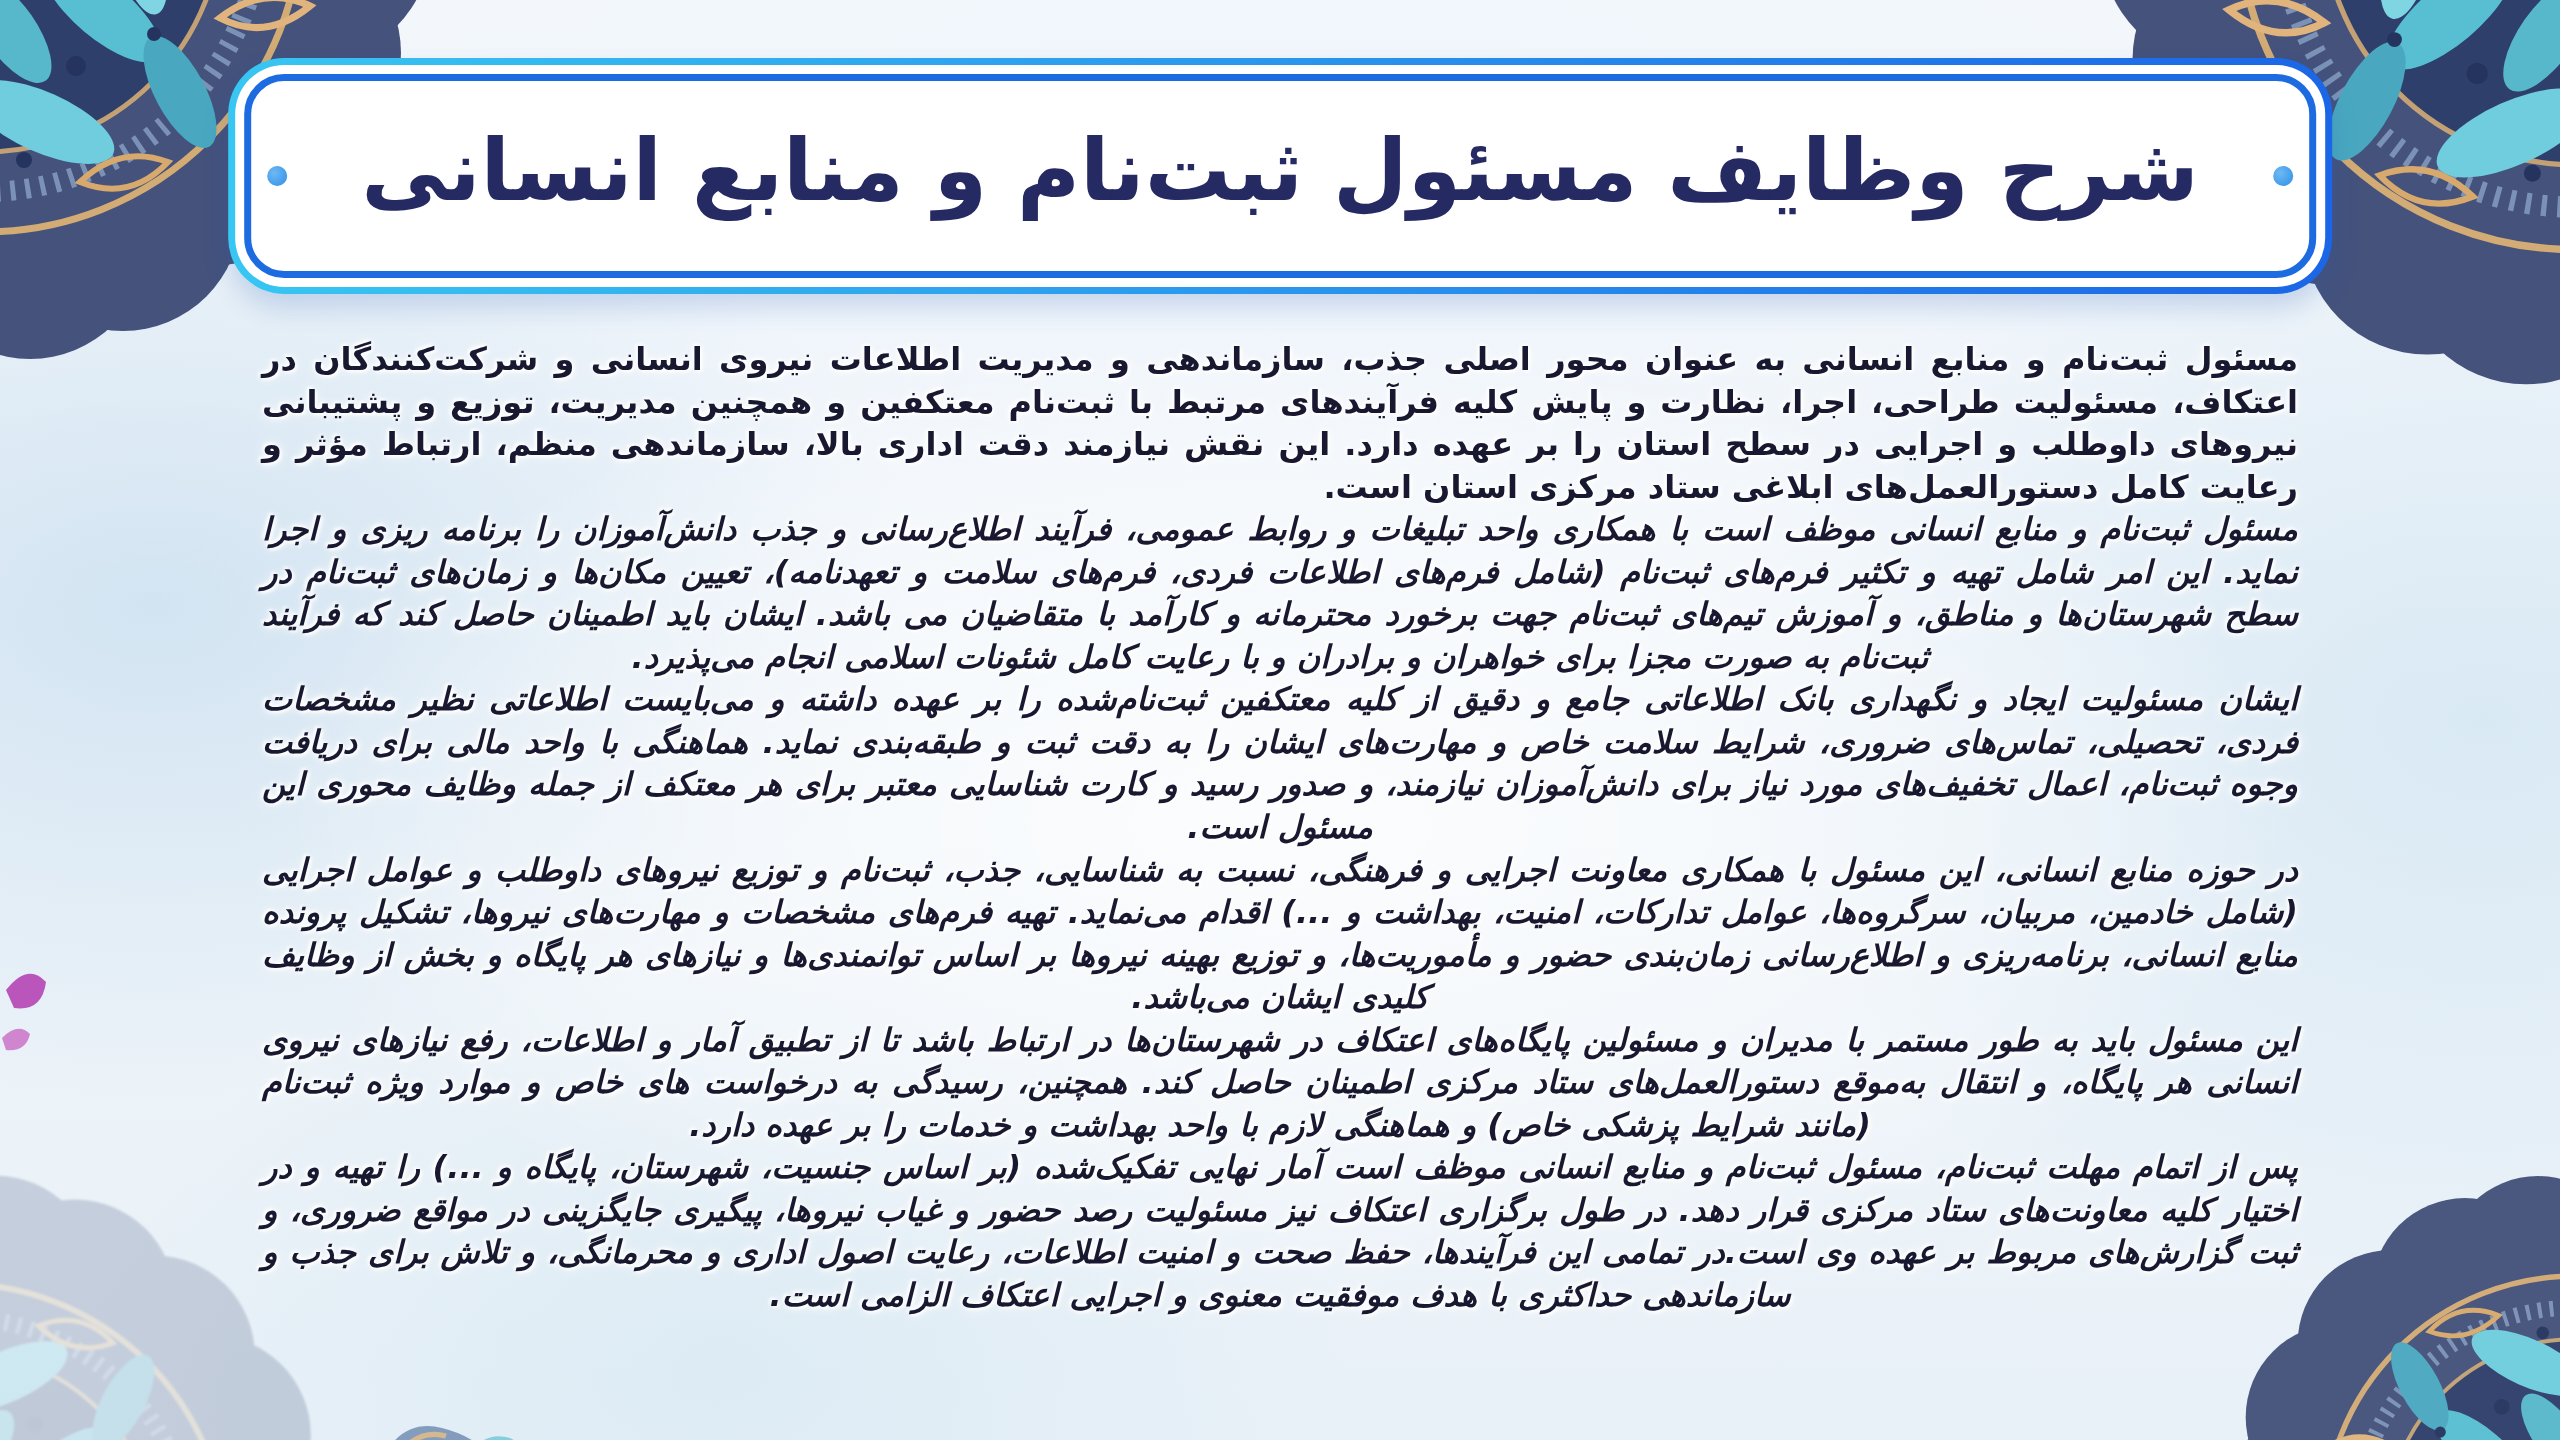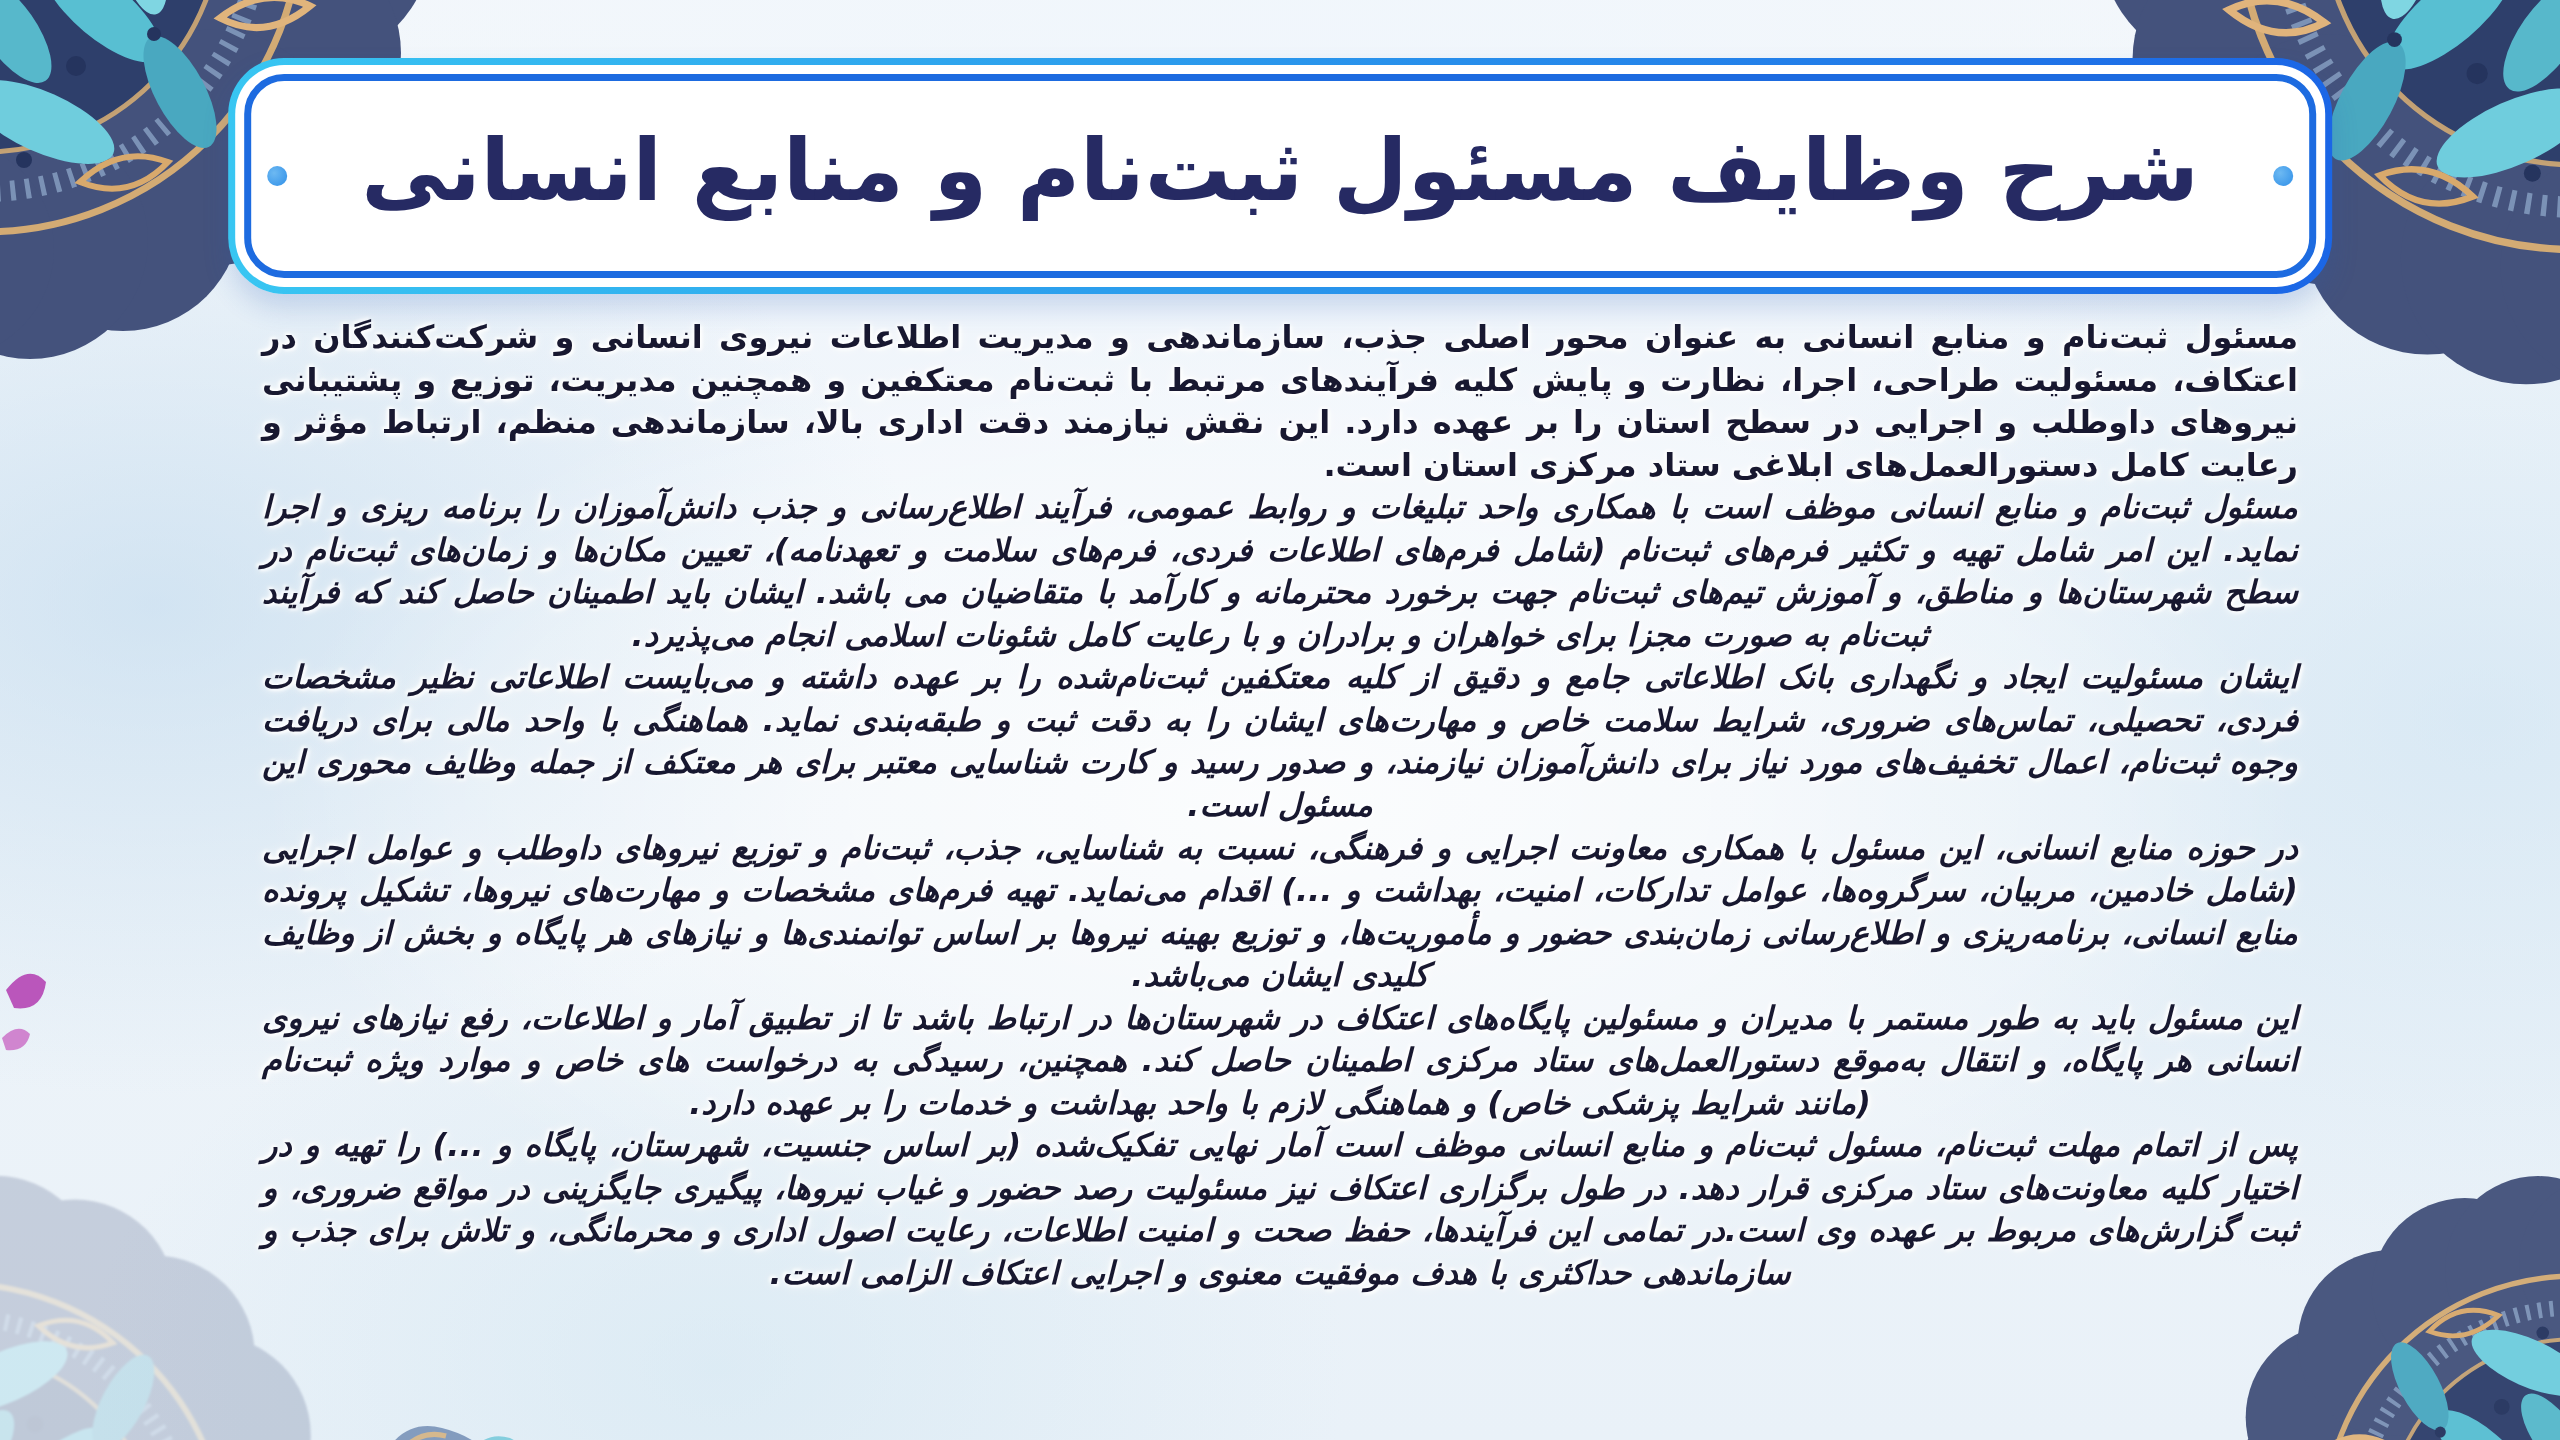--- a/index.html
+++ b/index.html
@@ -46,21 +46,21 @@
   .side-dot.left{ left:16px; }
   .side-dot.right{ right:16px; }
   h1.title{
     font-size:86px; font-weight:bold; line-height:1.25; white-space:nowrap;
     color:var(--title-color,#262a63);
     letter-spacing:-1px;
   }
 
   
   .body-text{
-    position:absolute; z-index:2; top:316px; left:50%; transform:translateX(-50%);
+    position:absolute; z-index:2; top:338px; left:50%; transform:translateX(-50%);
     width:2036px; direction:rtl;
     background:radial-gradient(closest-side, rgba(255,255,255,.78), rgba(255,255,255,.25) 80%, rgba(255,255,255,0));
   }
   .body-text p{
     font-size:32px; font-weight:bold; line-height:1.33;
     color:var(--body-color,#181830);
     text-align:justify; text-align-last:right;
     text-shadow:0 0 7px rgba(255,255,255,.95), 0 0 14px rgba(255,255,255,.85),
                 2px 2px 3px rgba(255,255,255,.9), -2px -2px 3px rgba(255,255,255,.9);
   }

